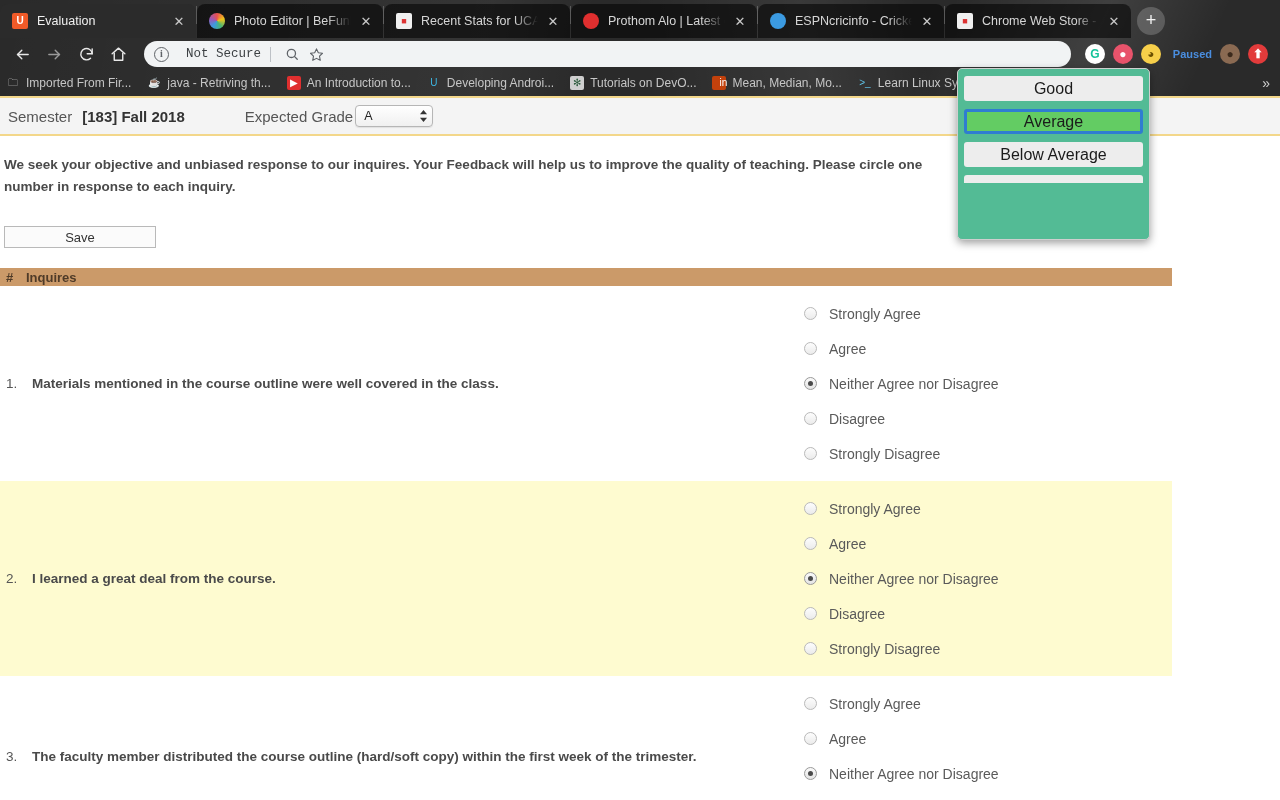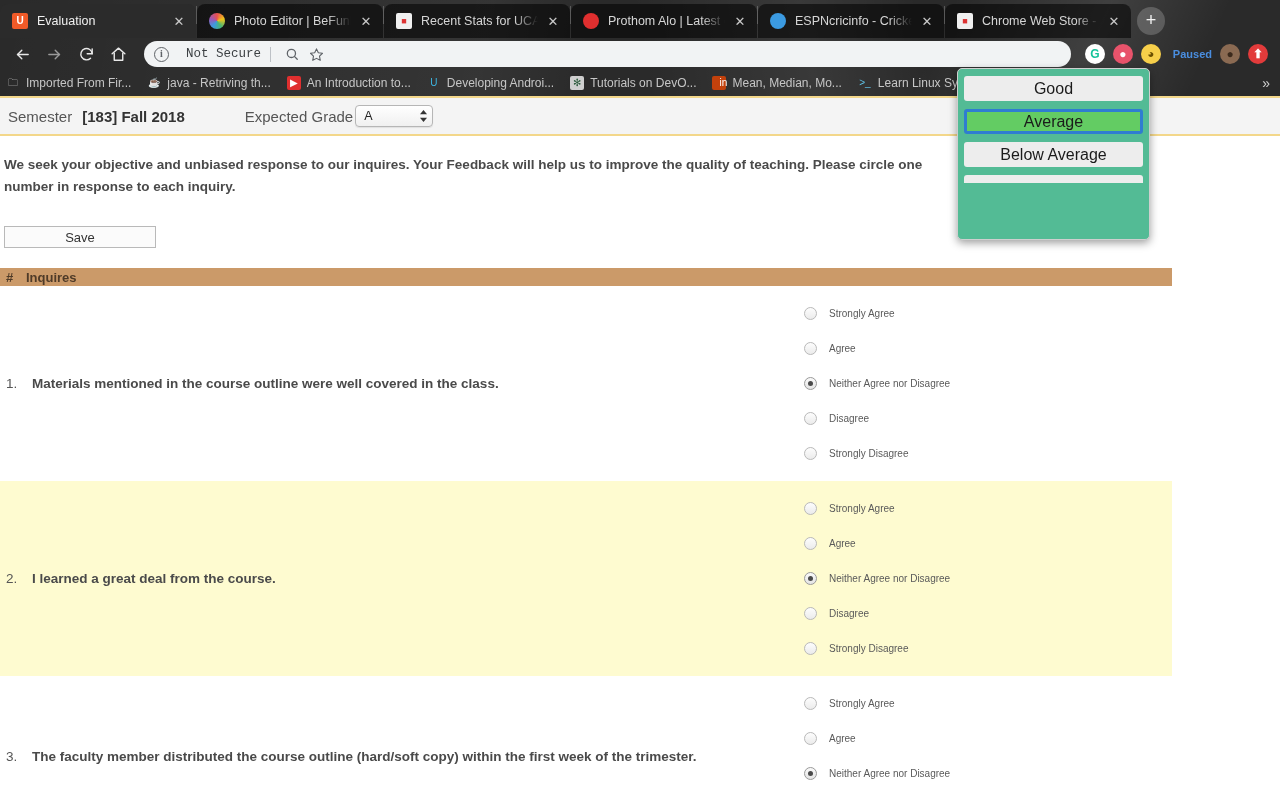--- a/index.html
+++ b/index.html
@@ -214,21 +214,21 @@
     background: linear-gradient(#fdfdfd, #ebebeb);
     margin-left: 4px;
     position: relative;
   }
   .radio.checked { border-color: #9a9a9a; background: linear-gradient(#fafafa, #e4e4e4); }
   .radio.checked::after {
     content: ""; position: absolute;
     top: 3px; left: 3px; width: 5px; height: 5px;
     border-radius: 50%; background: #4a4a4a;
   }
-  .opt-label { margin-left: 12px; font-size: 10px; color: #5a5a5a; }
+  .opt-label { margin-left: 12px; font-size: 14px; color: #5a5a5a; }
 
   
   #grade-dropdown {
     position: absolute; left: 957px; top: 68px;
     width: 193px; height: 172px;
     background: #53bb95;
     border: 1px solid #cfcfcf;
     border-radius: 5px;
     box-shadow: 0 3px 9px rgba(0,0,0,.38);
     padding: 7px 6px 0 6px;

